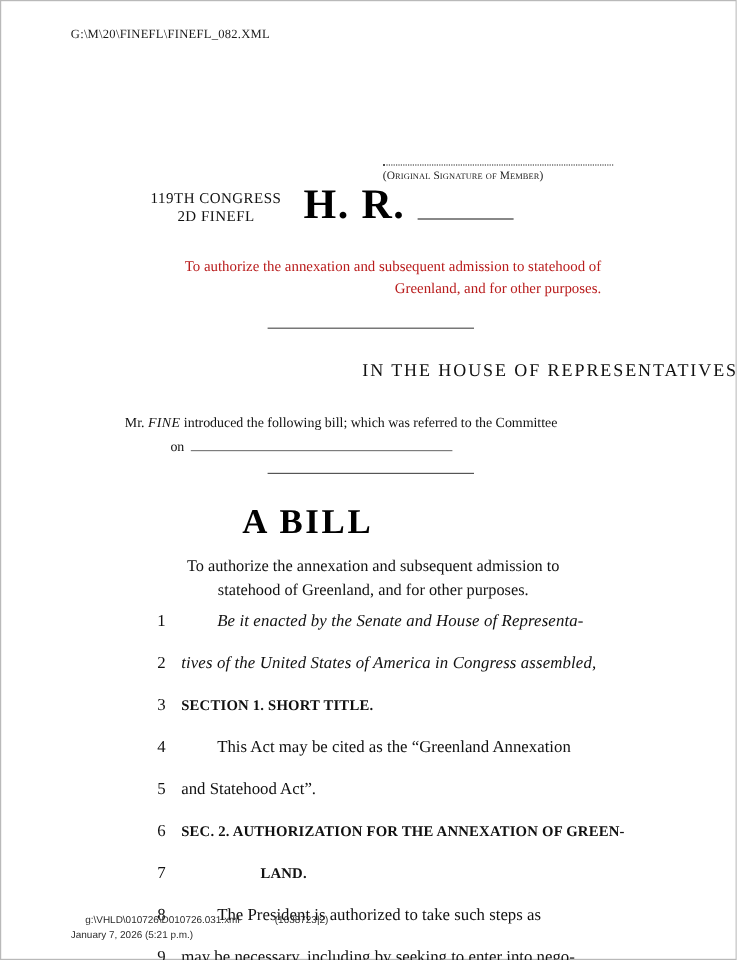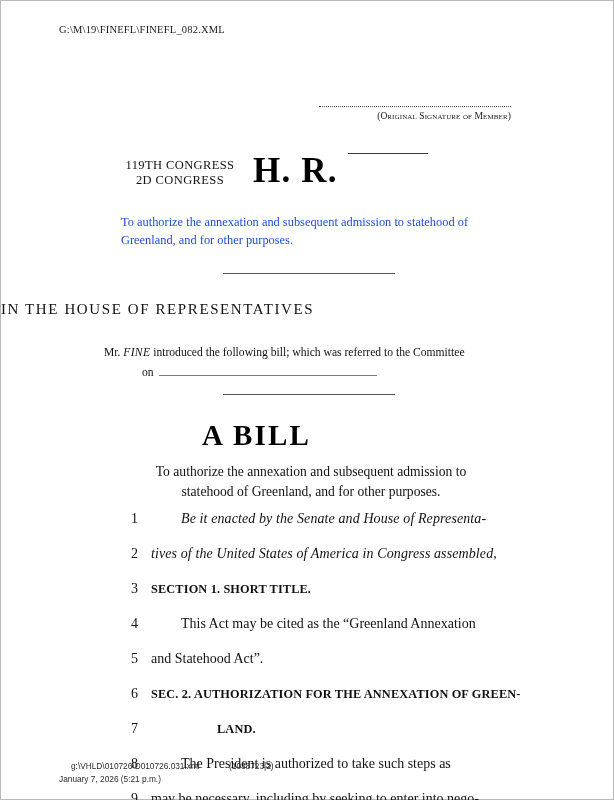--- a/index.html
+++ b/index.html
@@ -33,24 +33,24 @@
     font-family: "Liberation Serif", serif;
     font-size: 10.5px;
     letter-spacing: 0.2px;
     color: #1a1a1a;
     white-space: nowrap;
   }
 
   
   .signature-block {
     position: absolute;
-    top: 105px;
+    top: 136px;
     left: 318px;
     width: 192px;
-    text-align: right;
+    text-align: left;
   }
   .signature-rule {
     border-top: 1px dotted #4a4a4a;
     height: 0;
     width: 100%;
   }
   .signature-caption {
     margin-top: 4px;
     font-size: 9.5px;
     color: #1a1a1a;
@@ -80,20 +80,21 @@
     letter-spacing: 0.4px;
     color: #111111;
     display: block;
     white-space: nowrap;
   }
   .hr-wrap {
     position: absolute;
     left: 252px;
     top: 0;
     display: flex;
+    align-items: flex-end;
   }
   .hr-title {
     font-size: 35px;
     font-weight: bold;
     letter-spacing: 1.2px;
     line-height: 1;
     color: #000000;
   }
   .hr-blank {
     width: 80px;
@@ -102,44 +103,44 @@
     margin-bottom: 5px;
     height: 0;
   }
 
   
   .purpose {
     position: absolute;
     top: 213px;
     left: 120px;
     width: 380px;
-    text-align: left;
+    text-align: right;
     font-size: 12.4px;
     line-height: 1.42;
-    color: #1d4ed8;
+    color: #b91c1c;
   }
 
   
   .rule {
     position: absolute;
     left: 222px;
     width: 172px;
     height: 0;
     border-top: 1.6px solid #565656;
   }
   .rule-1 { top: 272px; }
   .rule-2 { top: 393px; }
 
   
   .chamber {
     position: absolute;
     top: 300px;
     left: 0;
     width: 614px;
-    text-align: left;
+    text-align: right;
     font-size: 15px;
     font-variant: small-caps;
     letter-spacing: 1.6px;
     color: #111111;
   }
 
   
   .sponsor {
     position: absolute;
     top: 343px;
@@ -246,31 +247,31 @@
     white-space: nowrap;
   }
   .footer-path { min-width: 140px; padding-left: 12px; }
   .footer-code { margin-left: 18px; text-align: right; }
 </style>
 </head>
 <body>
 
 <div class="page">
 
-  <div class="doc-header">G:\M\19\FINEFL\FINEFL_082.XML</div>
+  <div class="doc-header">G:\M\20\FINEFL\FINEFL_082.XML</div>
 
   <div class="signature-block">
     <div class="signature-rule"></div>
     <div class="signature-caption">(Original Signature of Member)</div>
   </div>
 
   <div class="congress-row">
     <div class="congress-label">
       <span class="congress-line">119TH CONGRESS</span>
-      <span class="congress-line">2D CONGRESS</span>
+      <span class="congress-line">2D FINEFL</span>
     </div>
     <div class="hr-wrap">
       <span class="hr-title">H. R.</span>
       <span class="hr-blank"></span>
     </div>
   </div>
 
   <div class="purpose">To authorize the annexation and subsequent admission to statehood of Greenland, and for other purposes.</div>
 
   <div class="rule rule-1"></div>

